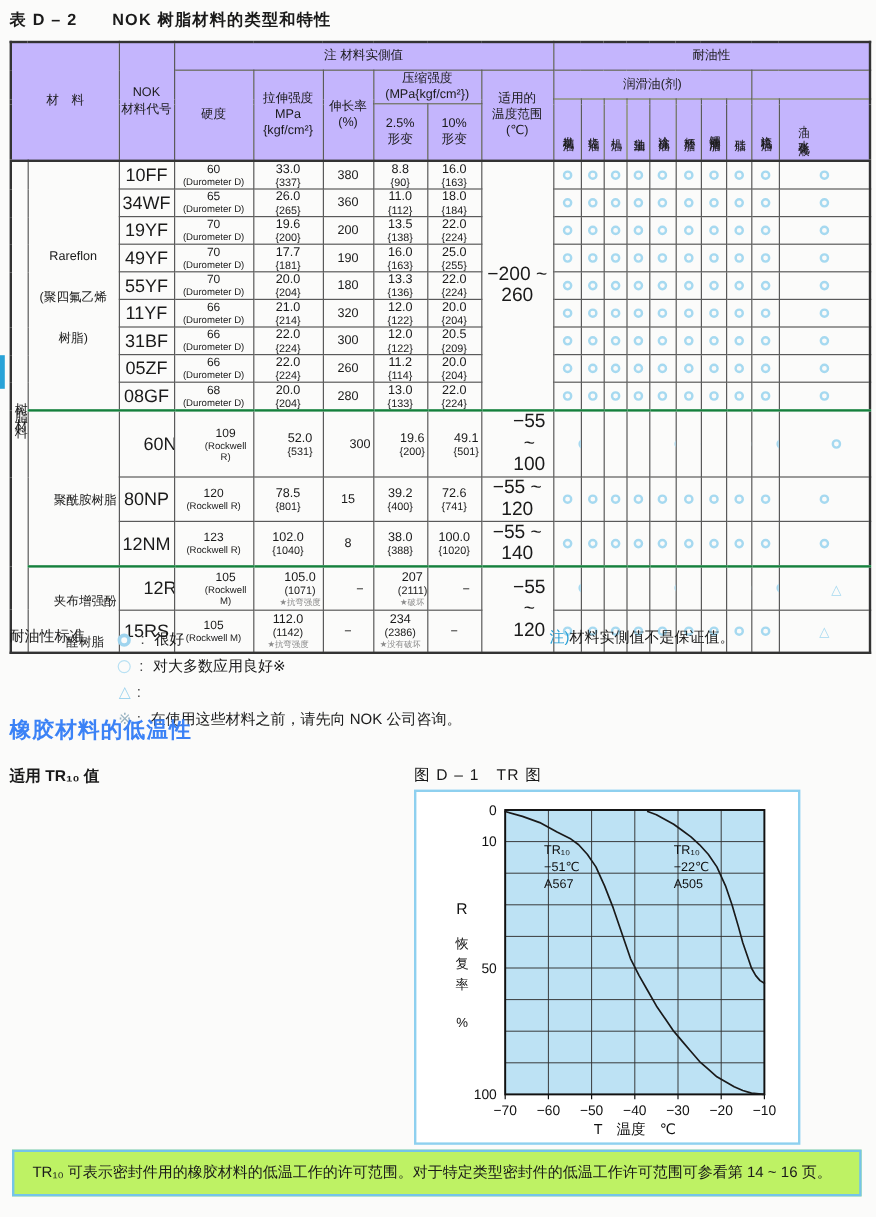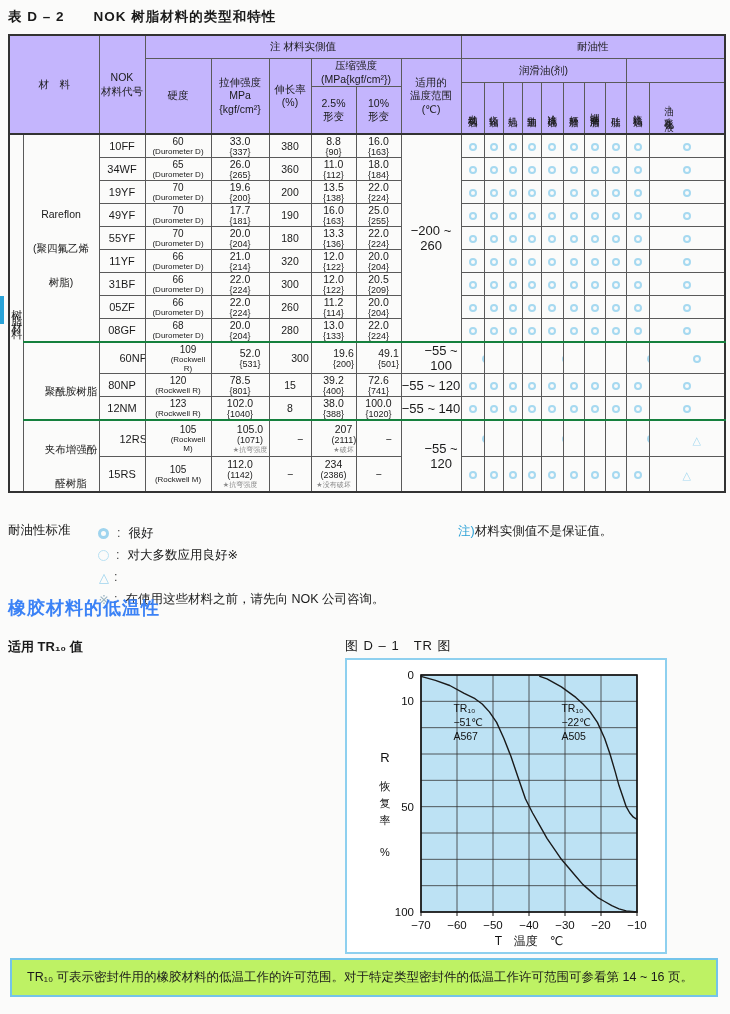--- a/index.html
+++ b/index.html
@@ -24,27 +24,27 @@
   th.oilhead:last-child{text-align:left;padding-left:14px;}
   .vtxt{writing-mode:vertical-rl;text-orientation:upright;display:inline-block;
         font-size:9.5px;letter-spacing:1px;line-height:1.1;}
   tbody tr{height:23px;}
   tbody tr.tall{height:36px;}
   tbody tr.gt td{border-top:2px solid #15803d;padding-left:20px;}
   td.sidev div{writing-mode:vertical-rl;text-orientation:upright;margin:0 auto;
         font-size:11px;letter-spacing:6px;line-height:1;}
   td.mat{text-align:left;padding:0 3px;}
   td.mat div{font-size:10.5px;line-height:1.35;margin-top:20px;}
-  td.code div{font-size:11px;}
+  td.code div{font-size:15px;}
   td.hard .l0{font-size:10px;}
   td.hard .l1{font-size:8px;}
   td.num .l0{font-size:10.5px;}
   td.num .l1{font-size:9px;}
   td.num .l2{font-size:7px;color:#8a8a8a;}
-  td.temp div{font-size:13px;}
+  td.temp div{font-size:16px;}
   span.ring{display:inline-block;width:4px;height:4px;border:2.5px solid #a6d9f0;
         border-radius:50%;vertical-align:middle;}
   span.tri{color:#a6d9f0;font-size:11px;line-height:1;}
   
   .edge-tab{left:0;top:296px;width:4px;height:28px;background:#29a3d8;}
   
   .legend{left:8px;top:522px;display:flex;font-size:12.5px;}
   .leg-title{width:88px;}
   .leg-row{height:22px;display:flex;align-items:center;}
   .lsym{display:inline-block;width:16px;text-align:center;margin-right:2px;}

